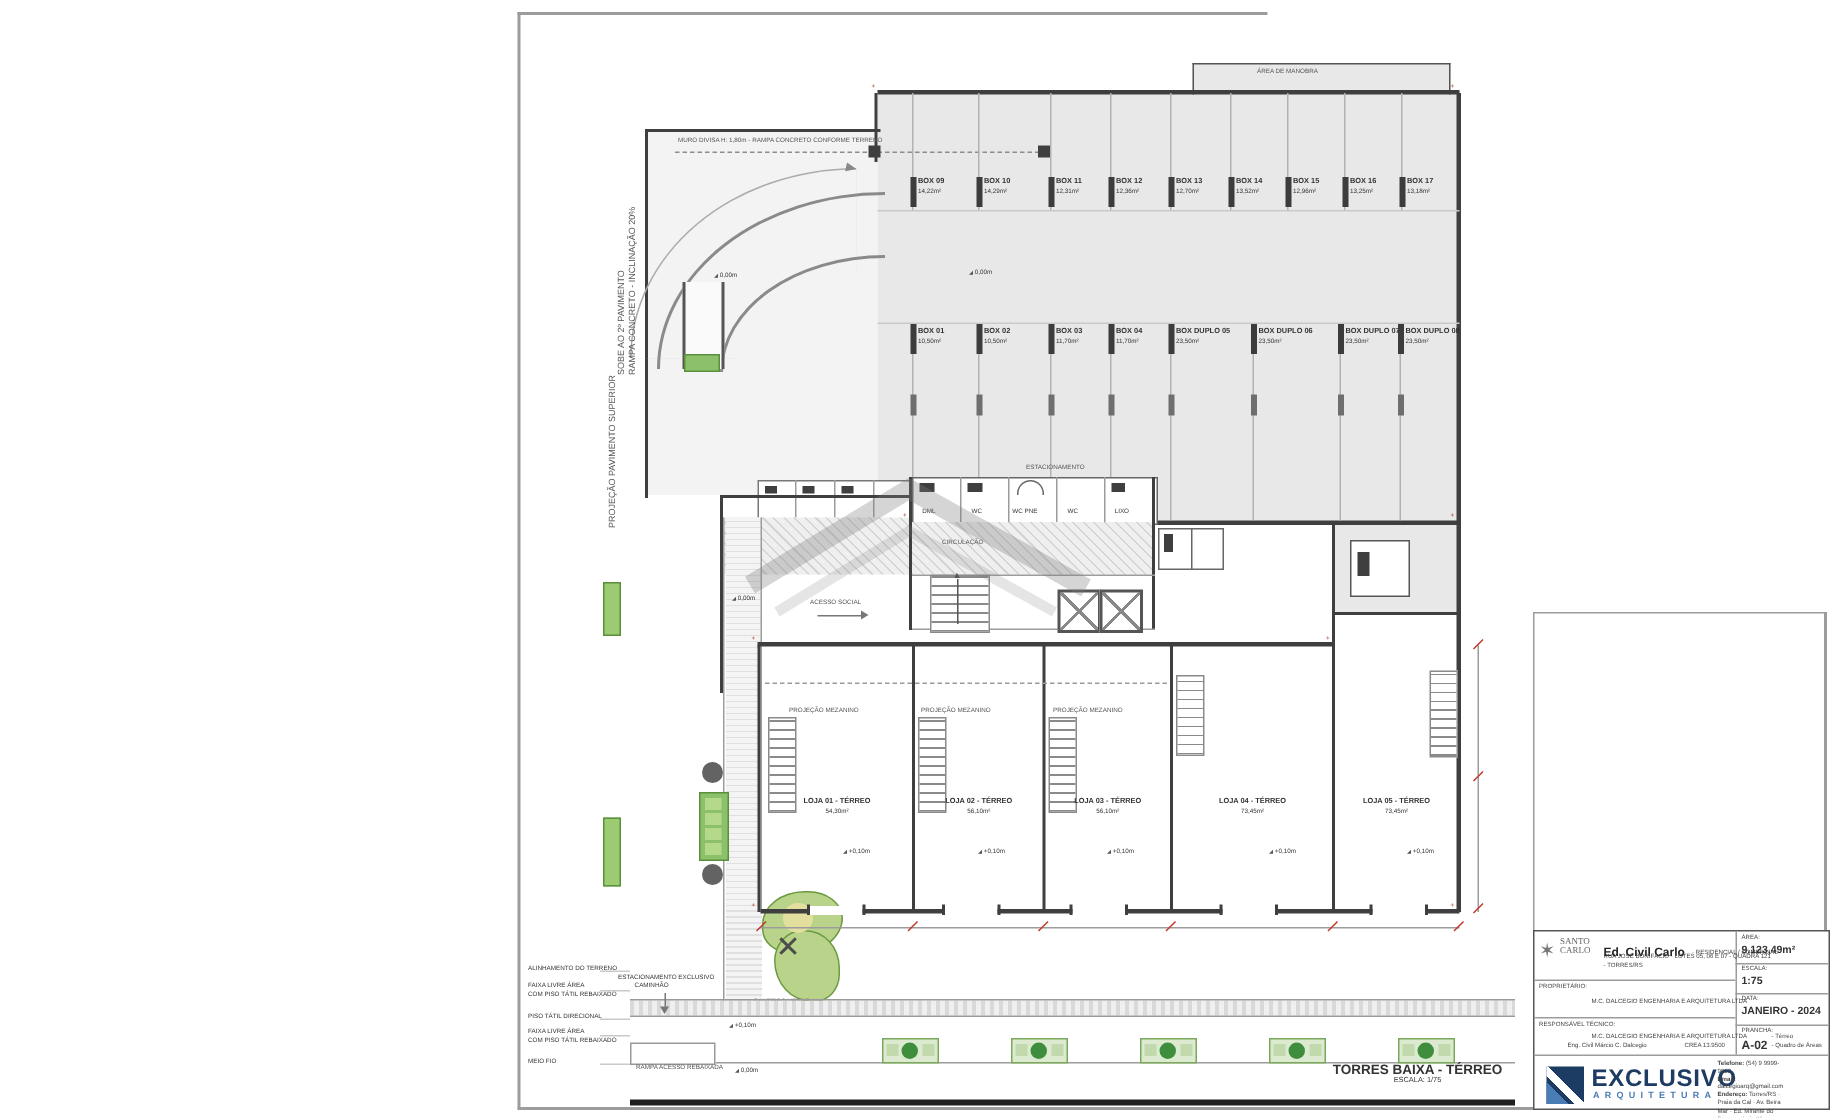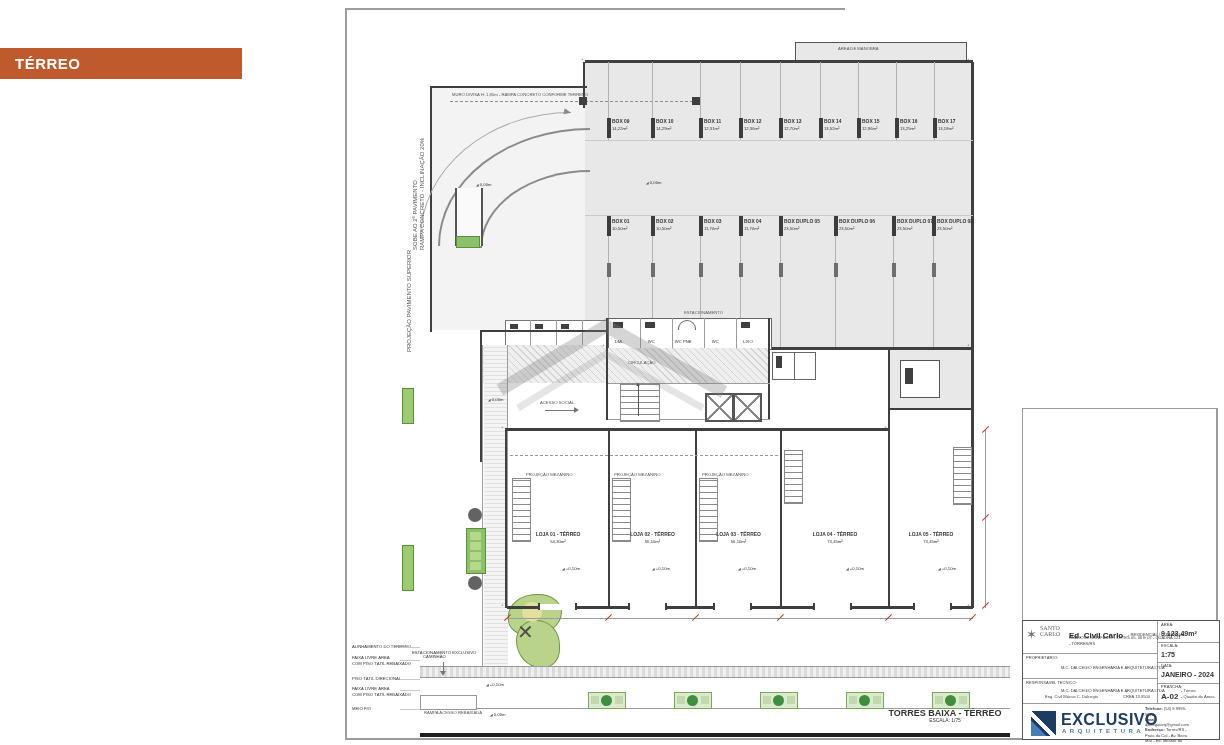--- a/index.html
+++ b/index.html
@@ -53,23 +53,20 @@
   .brand{font-size:16px;font-weight:bold;color:#1d3c63;letter-spacing:.5px;}
   .brandsub{font-size:6px;letter-spacing:3.5px;color:#4a7db5;font-weight:bold;}
   .doorgap{position:absolute;top:604px;height:6px;background:#fff;}
   .jamb{position:absolute;top:603px;width:2px;height:7px;background:#3f3f3f;}
 </style>
 </head>
 <body>
 
 <div class="page">
 
-  <div class="tag">
-    <span>TÉRREO</span>
-  </div>
 
   <div class="a" style="left:0;top:0;width:1224px;height:745px">
 
     <div class="a ln" style="left:345px;top:8px;width:500px;height:2px"></div>
     <div class="a ln" style="left:345px;top:8px;width:2px;height:731px"></div>
     <div class="a ln" style="left:345px;top:738px;width:873px;height:2px"></div>
     <div class="a ln" style="left:1216px;top:408px;width:2px;height:331px"></div>
     <div class="a ln" style="left:1022px;top:408px;width:1px;height:330px"></div>
     <div class="a ln" style="left:1022px;top:408px;width:195px;height:1px"></div>
 

